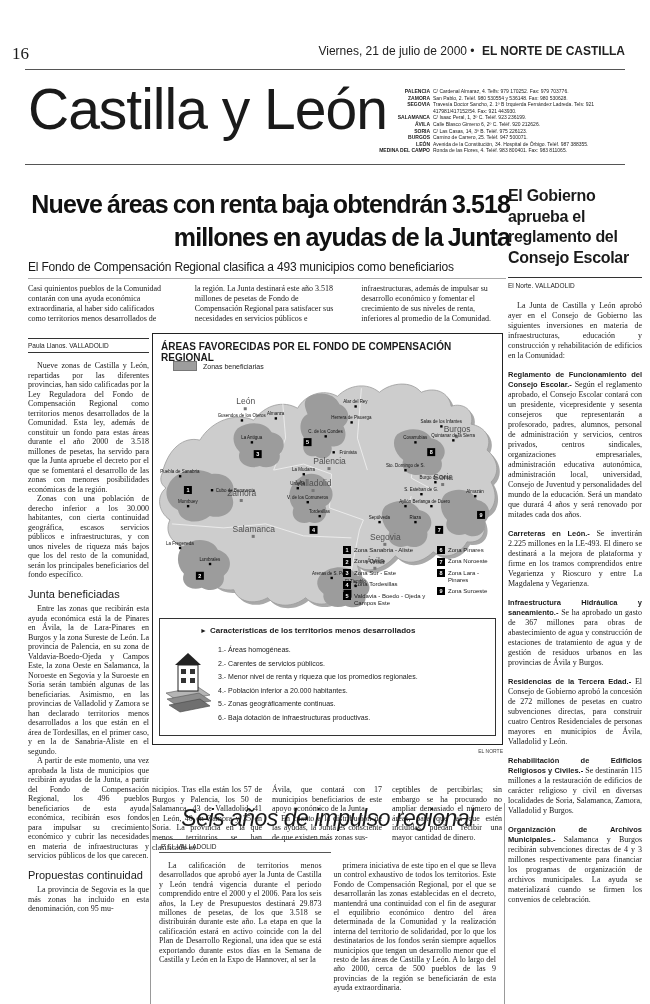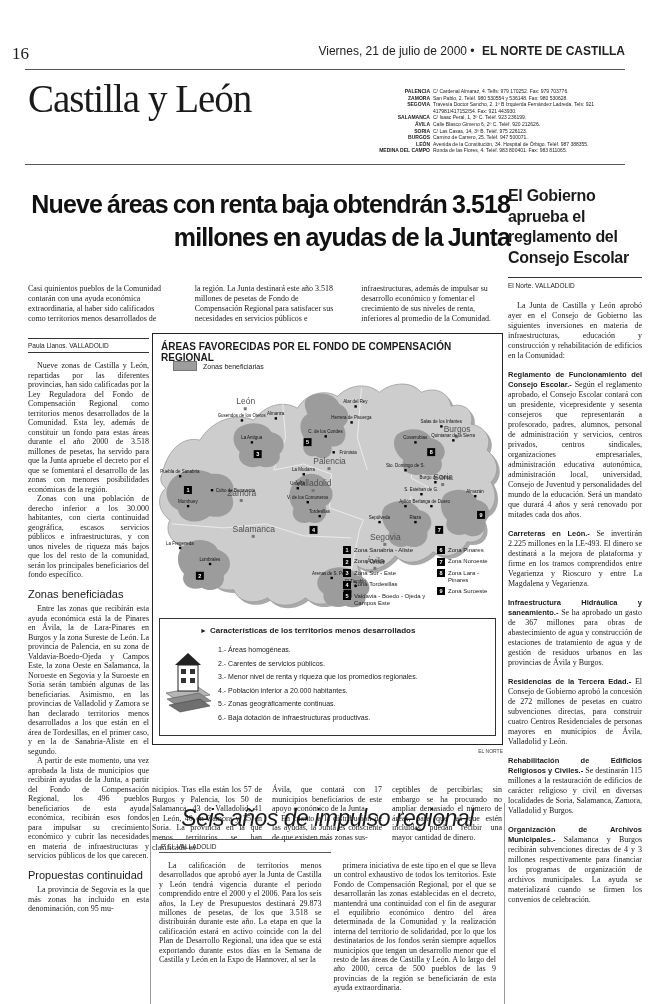--- a/index.html
+++ b/index.html
@@ -8,22 +8,22 @@
     position:relative; width:650px; height:1004px; margin:0 auto;
     background:#ffffff; color:#1a1a1a; overflow:hidden;
     font-family:"Liberation Serif", serif;
   }
   
   .page-num { position:absolute; left:12px; top:44px; font-size:17px; font-family:"Liberation Serif",serif; }
   .top-rule { position:absolute; left:25px; right:25px; top:69px; border-top:1px solid #555; }
   .date-line { position:absolute; right:25px; top:44px; font-family:"Liberation Sans",sans-serif; font-size:12px; color:#222; }
   .date-line .brand { font-weight:bold; margin-left:4px; }
   
-  .masthead-title { position:absolute; left:28px; top:76px; font-family:Liberation Serif, serif;
-    font-size:39px; font-weight:400; letter-spacing:-1px; }
+  .masthead-title { position:absolute; left:28px; top:76px; font-family:Liberation Sans, sans-serif;
+    font-size:57px; font-weight:400; letter-spacing:-1px; }
   .contacts { position:absolute; right:25px; top:88px; width:252px; font-family:"Liberation Sans",sans-serif; }
   .c-row { display:flex; font-size:5px; line-height:6.6px; color:#222; }
   .c-label { width:60px; min-width:60px; text-align:right; font-weight:bold; padding-right:3px; }
   .c-info { flex:1; }
   .masthead-rule { position:absolute; left:25px; right:25px; top:164px; border-top:1px solid #555; }
   
   .headline { position:absolute; left:28px; top:188px; width:482px;
     font-family:"Liberation Sans",sans-serif; font-weight:700; font-size:25px;
     line-height:33px; letter-spacing:-0.9px; word-spacing:-1px; color:#111;text-align:right; }
   .subhead { position:absolute; left:28px; top:260px; width:478px;
@@ -140,31 +140,32 @@
         <span class="c-info">Avenida de la Constitución, 34. Hospital de Órbigo. Teléf. 987 388355.</span>
       </div>
     <div class="c-row">
         <span class="c-label">MEDINA DEL CAMPO</span>
         <span class="c-info">Ronda de las Flores, 4. Teléf. 983 800401. Fax: 983 811065.</span>
       </div>
   </div>
   <div class="masthead-rule"></div>
 
   <h2 class="headline">Nueve áreas con renta baja obtendrán 3.518 millones en ayudas de la Junta</h2>
+  <div class="subhead">El Fondo de Compensación Regional clasifica a 493 municipios como beneficiarios</div>
   <div class="intro">
     <div>Casi quinientos pueblos de la Comunidad contarán con una ayuda económica extraordinaria, al haber sido calificados como territorios menos desarrollados de</div>
     <div>la región. La Junta destinará este año 3.518 millones de pesetas de Fondo de Compensación Regional para satisfacer sus necesidades en servicios públicos e</div>
     <div>infraestructuras, además de impulsar su desarrollo económico y fomentar el crecimiento de sus niveles de renta, inferiores al promedio de la Comunidad.</div>
   </div>
   <div class="byline-box">Paula Llanos. VALLADOLID</div>
 
   <div class="left-col">
     <p>Nueve zonas de Castilla y León, repartidas por las diferentes provincias, han sido calificadas por la Ley Reguladora del Fondo de Compensación Regional como territorios menos desarrollados de la Comunidad. Esta ley, además de constituir un fondo para estas áreas durante el año 2000 de 3.518 millones de pesetas, ha servido para que la Junta apruebe el decreto por el que se fomentará el desarrollo de las zonas con menores posibilidades económicas de la región.</p>
     <p>Zonas con una población de derecho inferior a los 30.000 habitantes, con cierta continuidad geográfica, escasos servicios públicos e infraestructuras, y con unos niveles de riqueza más bajos que los del resto de la comunidad, serán los principales beneficiarios del fondo específico.</p>
-    <h3 class="col-subhead">Zonas beneficiadas</h3>
+    <h3 class="col-subhead">Junta beneficiadas</h3>
     <p>Entre las zonas que recibirán esta ayuda económica está la de Pinares en Ávila, la de Lara-Pinares en Burgos y la zona Sureste de León. La provincia de Palencia, en su zona de Valdavia-Boedo-Ojeda y Campos Este, la zona Oeste en Salamanca, la Noroeste en Segovia y la Suroeste en Soria serán también algunas de las beneficiarias. Asimismo, en las provincias de Valladolid y Zamora se han declarado territorios menos desarrollados a los que están en el área de Tordesillas, en el primer caso, y en la de Sanabria-Aliste en el segundo.</p>
     <p>A partir de este momento, una vez aprobada la lista de municipios que recibirán ayudas de la Junta, a partir del Fondo de Compensación Regional, los 496 pueblos beneficiarios de esta ayuda económica, recibirán esos fondos para impulsar su crecimiento económico y cubrir las necesidades en materia de infraestructuras y servicios públicos de los que carecen.</p>
     <h3 class="col-subhead">Propuestas continuidad</h3>
     <p>La provincia de Segovia es la que más zonas ha incluido en esta denominación, con 95 mu-</p>
   </div>
 
   <div class="graphic-box">
     <div class="g-title">ÁREAS FAVORECIDAS POR EL FONDO DE COMPENSACIÓN REGIONAL</div>
     <div class="g-legend">
       <span class="g-swatch"></span>

